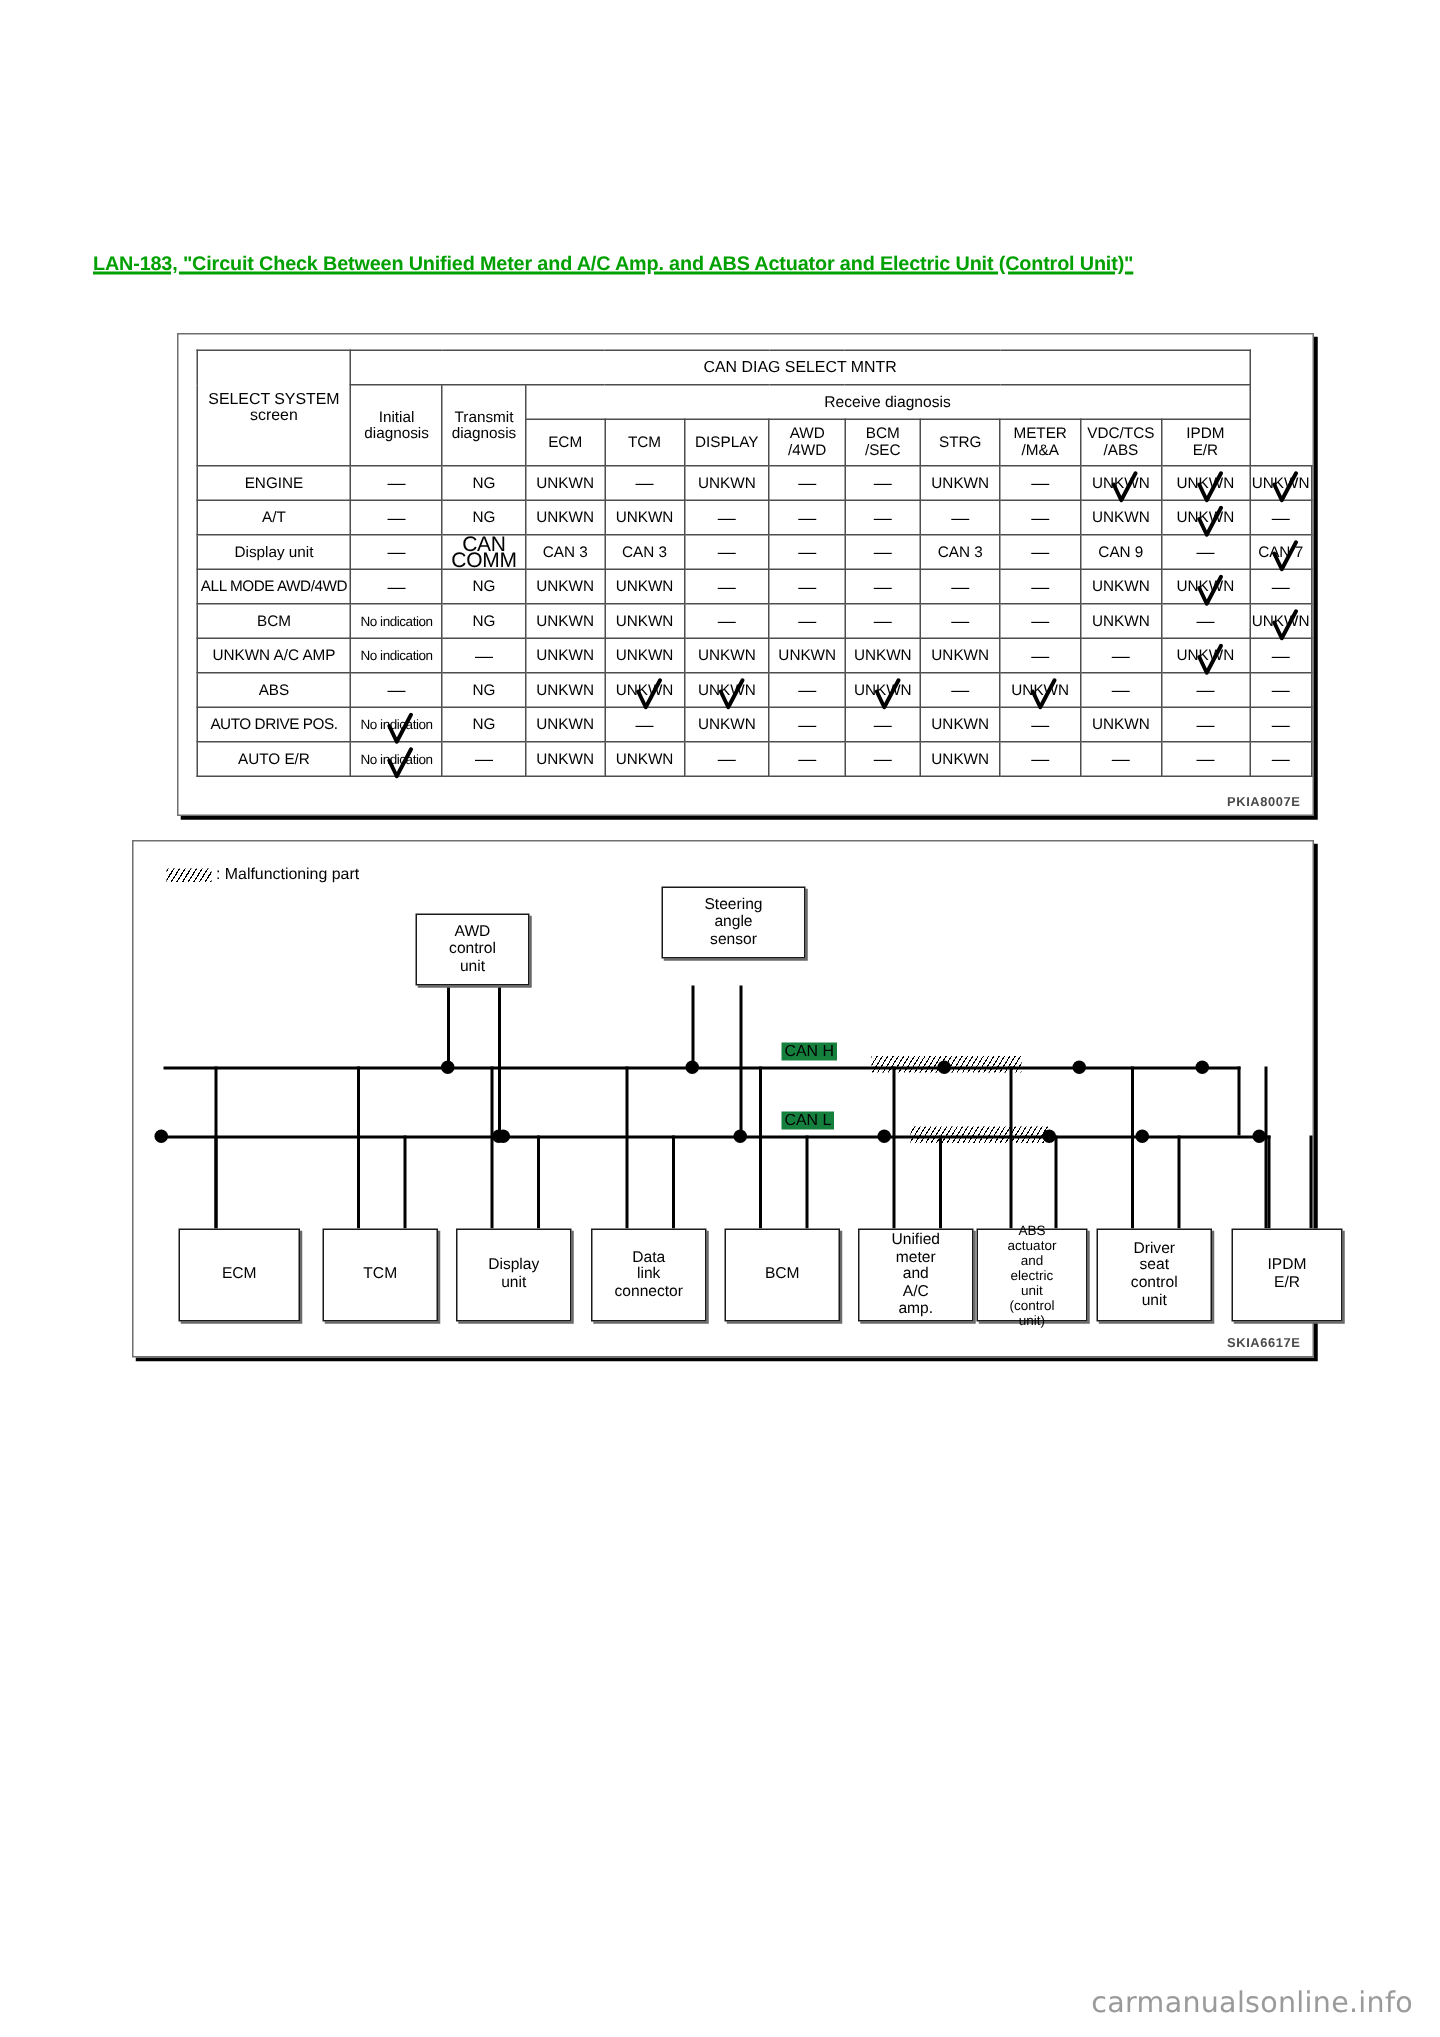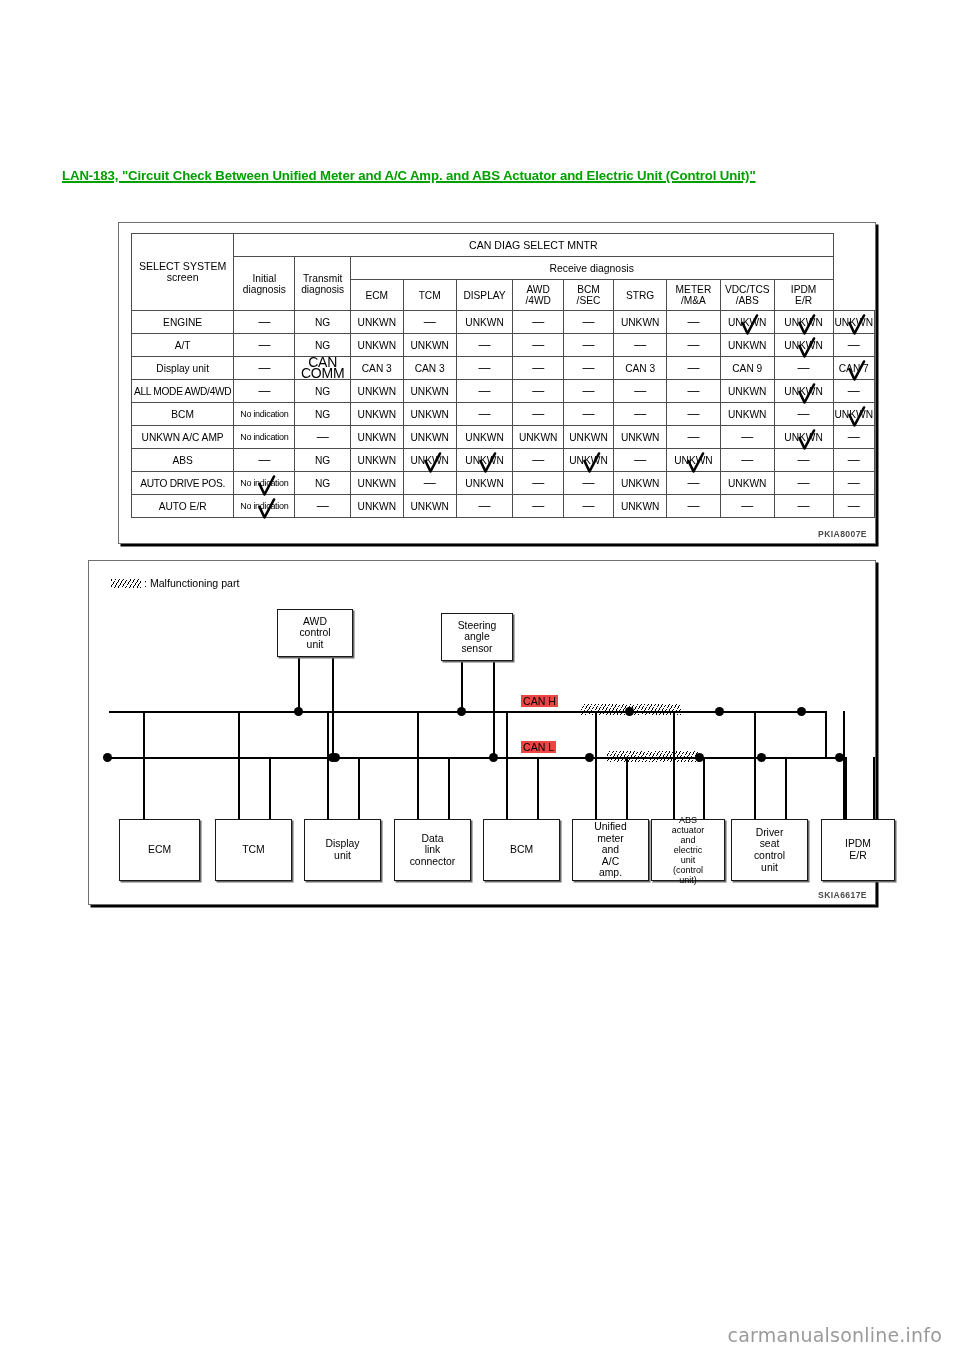--- a/index.html
+++ b/index.html
@@ -131,21 +131,21 @@
     position:absolute;
     height:11px;
     background:repeating-linear-gradient(
       -58deg,#000 0 0.7px,transparent 0.7px 3.0px);
     z-index:2;
   }
   .canlabel {
     position:absolute;
     font-size:10.6px;
     z-index:5;
-    background:#ef4444;
+    background:#15803d;
     padding:0 2px;
   }
   
   .watermark {
     position:absolute;
     right:18px; bottom:12px;
     font-size:19px;
     color:#9a9a9a;
     letter-spacing:.2px;
     font-family:"DejaVu Sans", sans-serif;
@@ -407,21 +407,21 @@
         <div class="hatch" style="left:518px;top:190px;width:92px"></div>
         <div class="canlabel" style="left:432px;top:134px">CAN H</div>
         <div class="canlabel" style="left:432px;top:180px">CAN L</div>
         <div class="node-box" style="left:188px;top:48px;width:76px;height:48px">
           <span>AWD<br>control<br>unit</span>
         </div>
         <div class="busline" style="left:209px;top:96px;width:1.6px;height:54px"></div>
         <div class="busline" style="left:243px;top:96px;width:1.6px;height:100px"></div>
         <div class="dot" style="left:205.3px;top:146.3px"></div>
         <div class="dot" style="left:239.3px;top:192.3px"></div>
-        <div class="node-box" style="left:352px;top:52px;width:72px;height:48px">
+        <div class="node-box" style="left:352px;top:30px;width:96px;height:48px">
           <span>Steering<br>angle<br>sensor</span>
         </div>
         <div class="busline" style="left:372px;top:96px;width:1.6px;height:54px"></div>
         <div class="busline" style="left:404px;top:96px;width:1.6px;height:100px"></div>
         <div class="dot" style="left:368.3px;top:146.3px"></div>
         <div class="dot" style="left:400.3px;top:192.3px"></div>
         <div class="node-box" style="left:30px;top:258px;width:81px;height:62px;">
           <span>ECM</span>
         </div>
         <div class="node-box" style="left:126px;top:258px;width:77px;height:62px;">

